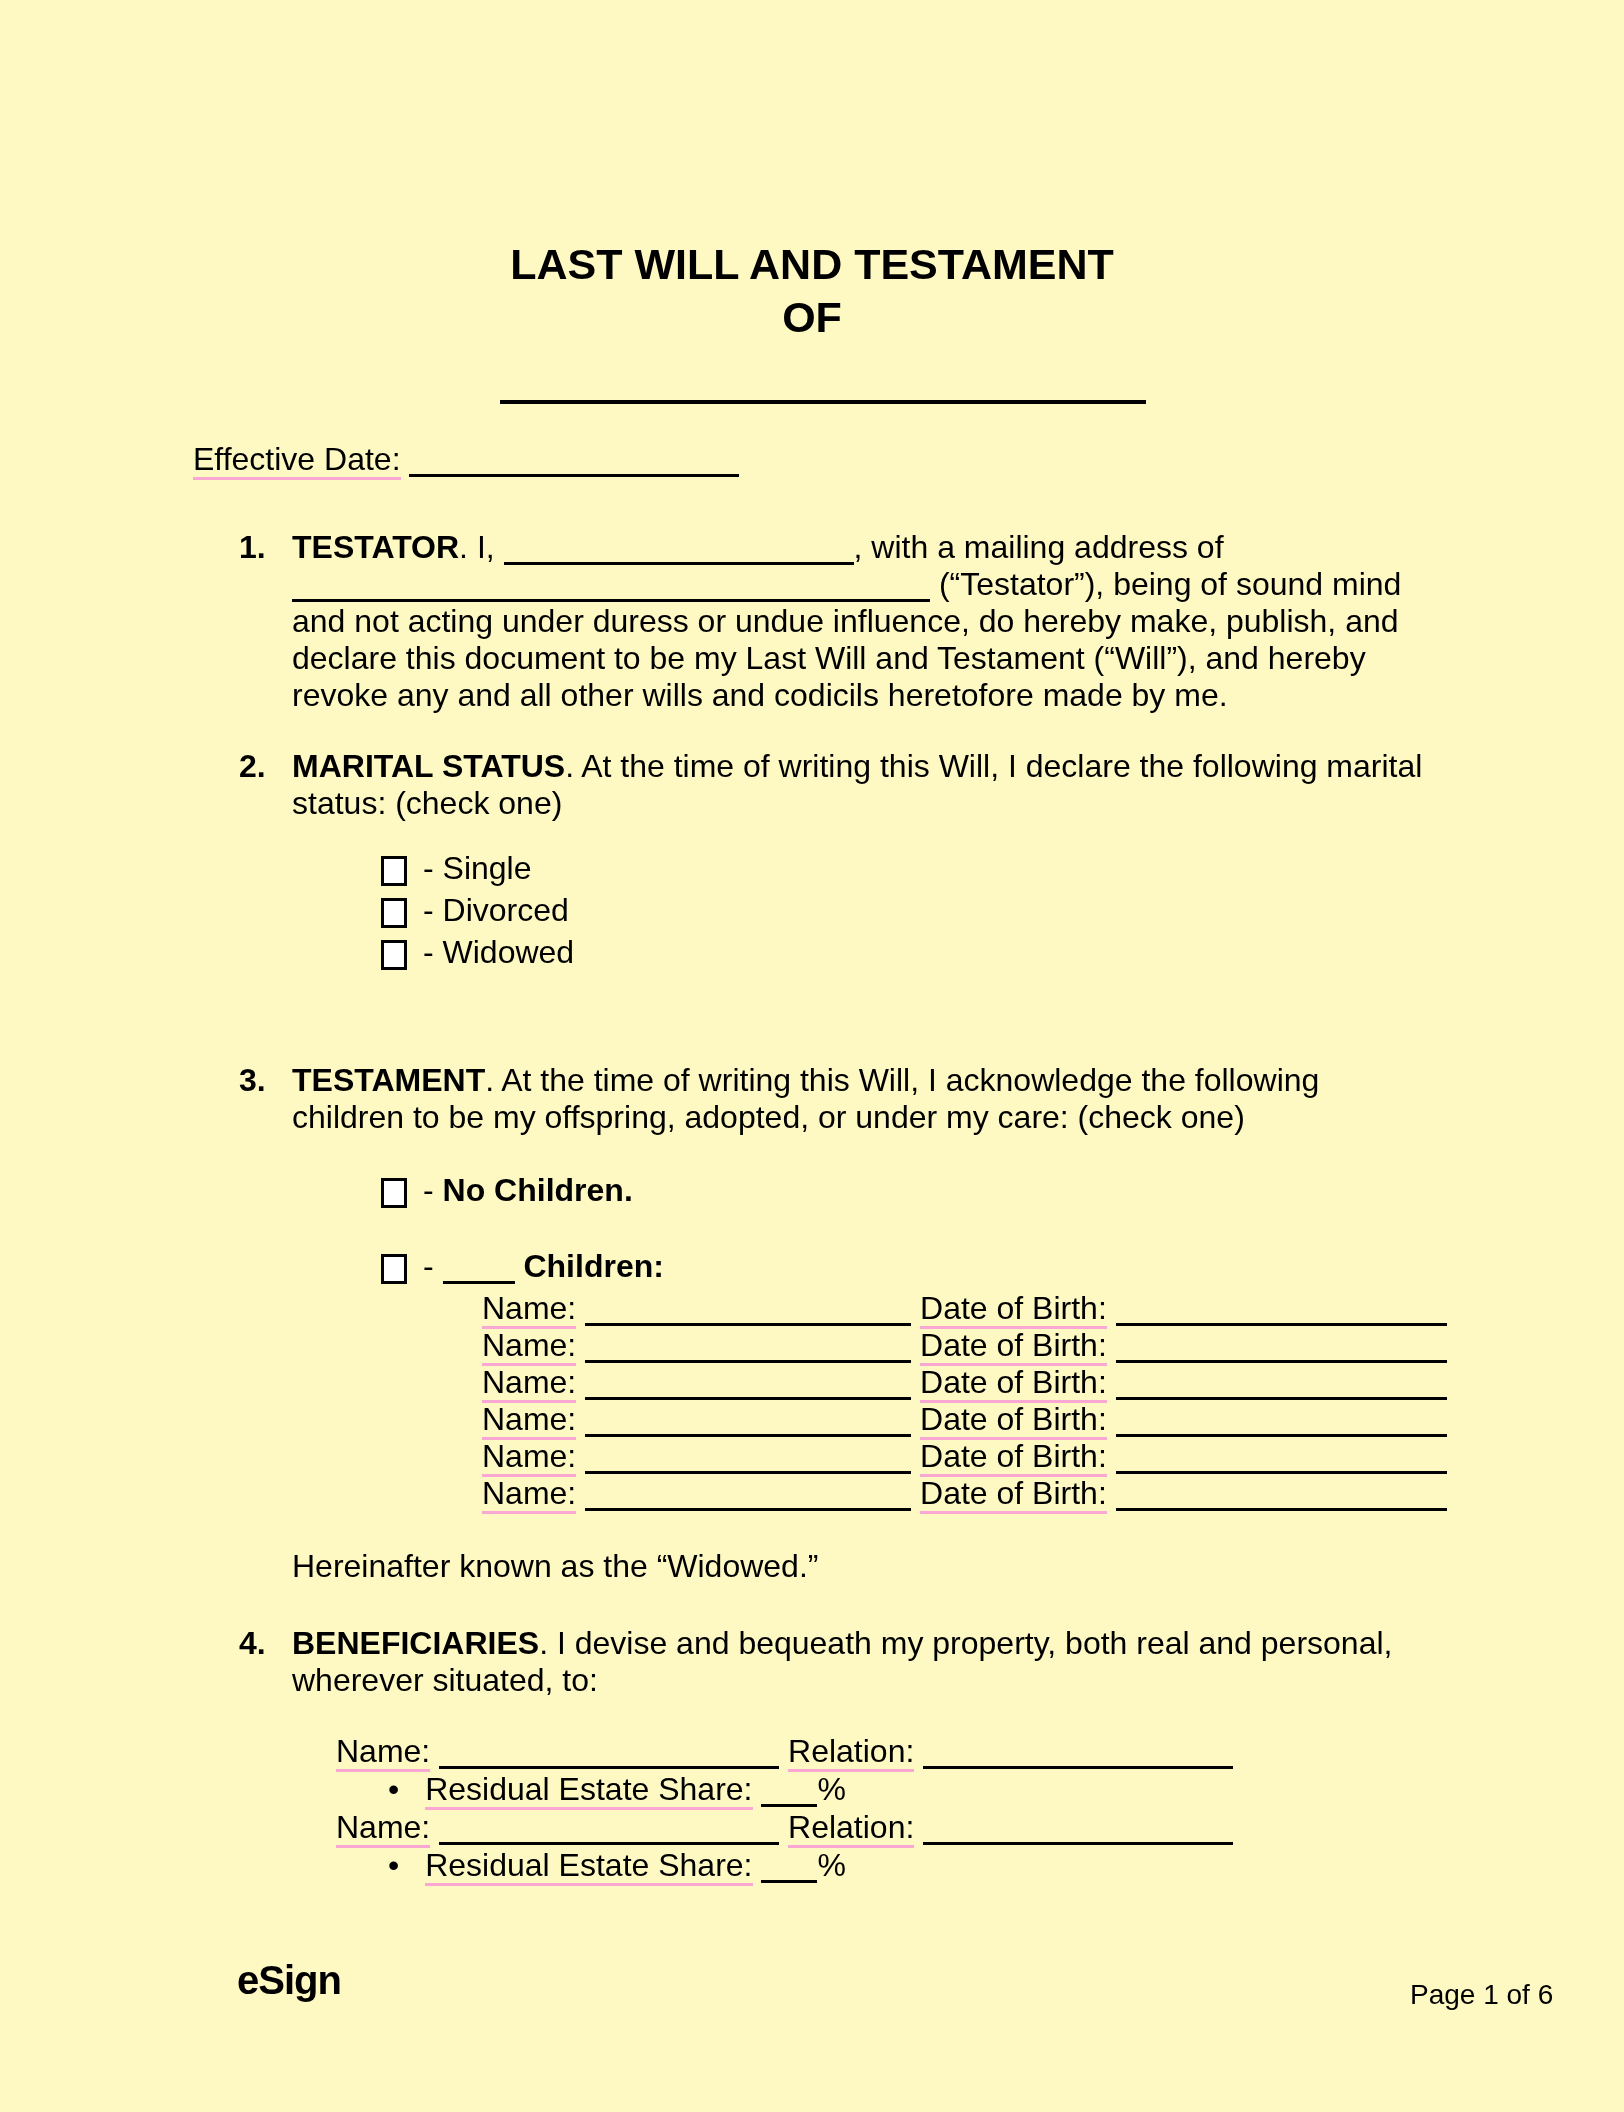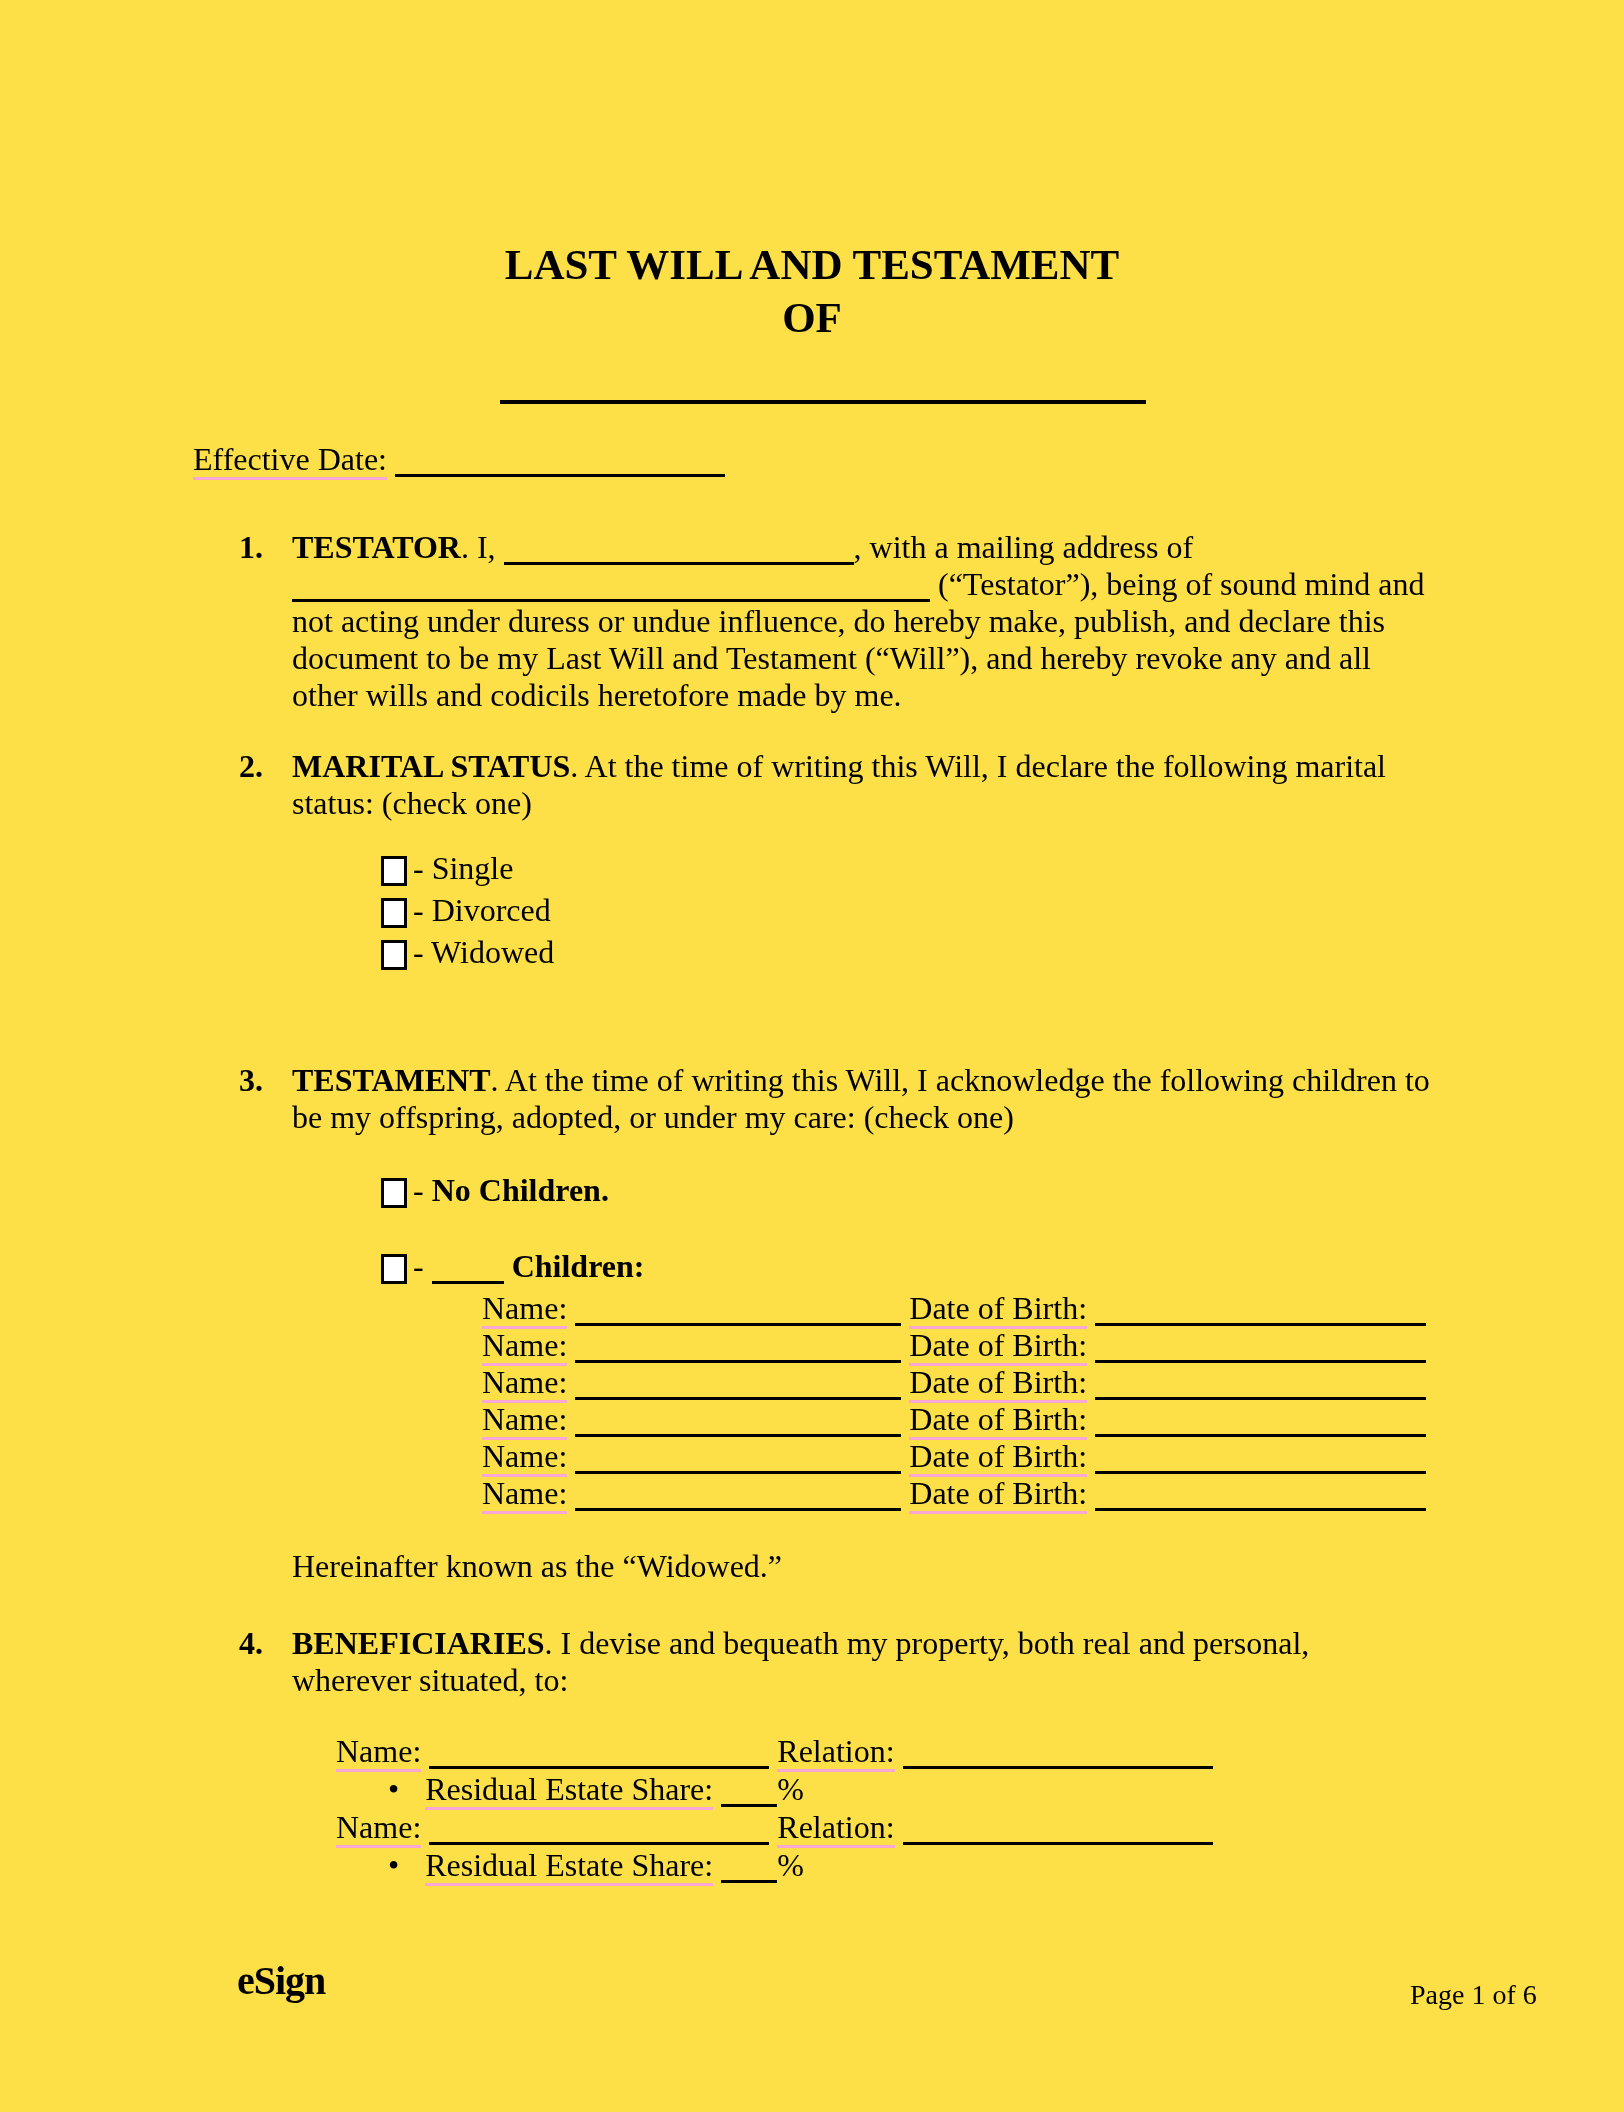--- a/index.html
+++ b/index.html
@@ -1,20 +1,20 @@
 <!DOCTYPE html>
 <html><head>
 <meta charset="utf-8">
 <style>
   html,body { margin:0; padding:0; background:#ffffff; }
   .page {
     position:relative;
     width:1624px; height:2112px;
-    background:#fde047;
-    font-family:Liberation Serif, serif;
+    background:#fef9c3;
+    font-family:Liberation Sans, sans-serif;
     font-size:32px;
     line-height:37px;
     color:#000;
     overflow:hidden;
   }
   .b { font-weight:bold; }
   .title {
     position:absolute; top:238px; left:0; width:100%;
     text-align:center; font-weight:bold; font-size:43px; line-height:53px;
   }
@@ -39,21 +39,21 @@
     padding-left:53px; box-sizing:border-box;
   }
   .num { position:absolute; left:0; top:0; font-weight:bold; }
   .optblock { position:absolute; left:381px; }
   .opt { height:42px; }
   .chk {
     display:inline-block; width:26px; height:30px;
     border:3px solid #000; box-sizing:border-box;
     vertical-align:-7px; background:#fff;
   }
-  .optlabel { margin-left:6px; }
+  .optlabel { margin-left:16px; }
   .freediv { position:absolute; }
   .crow { height:37px; white-space:nowrap; }
   .benef { position:absolute; left:336px; line-height:38px; }
   .brow { white-space:nowrap; }
   .bullet { display:inline-block; margin-left:52px; margin-right:26px; }
   .brand {
     position:absolute; left:237px; top:1962px;
     font-weight:bold; font-size:40px; letter-spacing:-1px;
   }
   .pagenum { position:absolute; left:1410px; top:1976px; font-size:28px; }

